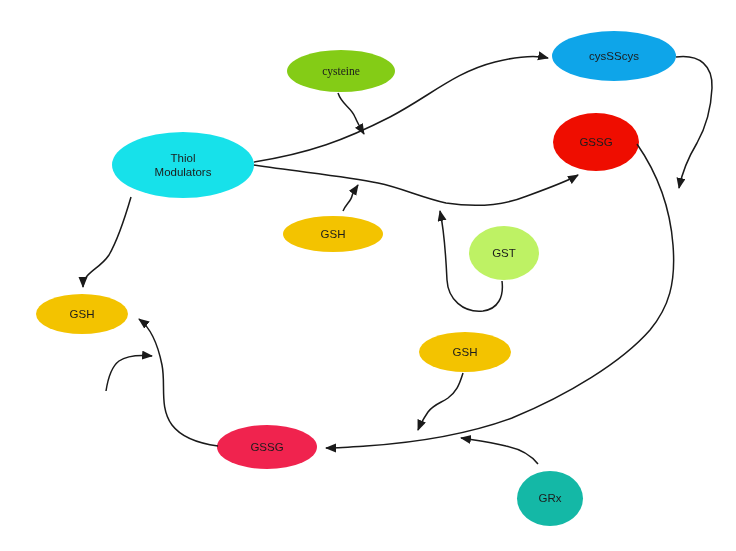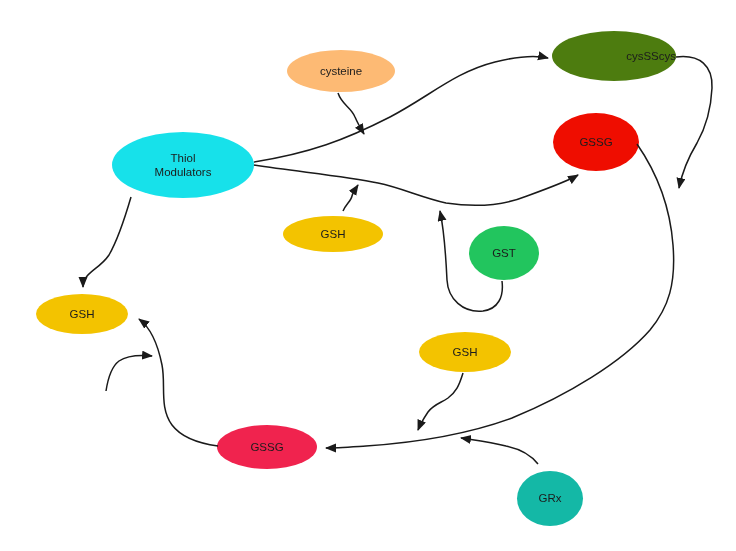--- a/index.html
+++ b/index.html
@@ -15,41 +15,41 @@
     text-align:center; font-size:11.5px; line-height:1.25; color:#1c1c1c;
   }
   .node span { display:block; }
   .node.two-line span { width:72px; }
 </style>
 </head>
 <body>
 
 <div class="canvas">
 
-  <div class="node" style="left: 287px; top: 50px; width: 108px; height: 42px; background: #fdba74; color: rgb(28, 28, 28);">
+  <div class="node" style="left: 287px; top: 50px; width: 108px; height: 42px; background: #84cc16; color: rgb(28, 28, 28); font-family: Liberation Serif, serif;">
     <span>cysteine</span>
   </div>
 
-  <div class="node" style="left: 552px; top: 31px; width: 124px; height: 50px; background: #4d7c0f; color: rgb(28, 28, 28); justify-content: flex-end;">
+  <div class="node" style="left: 552px; top: 31px; width: 124px; height: 50px; background: #0ea5e9; color: rgb(28, 28, 28);">
     <span>cysSScys</span>
   </div>
 
   <div class="node two-line" style="left: 112px; top: 132px; width: 142px; height: 66px; background: rgb(23, 225, 234); color: rgb(28, 28, 28);">
     <span>Thiol Modulators</span>
   </div>
 
   <div class="node" style="left: 553px; top: 113px; width: 86px; height: 58px; background: rgb(239, 13, 0); color: rgb(28, 28, 28);">
     <span>GSSG</span>
   </div>
 
   <div class="node" style="left: 283px; top: 216px; width: 100px; height: 36px; background: rgb(243, 195, 0); color: rgb(28, 28, 28);">
     <span>GSH</span>
   </div>
 
-  <div class="node" style="left: 469px; top: 226px; width: 70px; height: 54px; background: #22c55e; color: rgb(28, 28, 28); text-align: center;">
+  <div class="node" style="left: 469px; top: 226px; width: 70px; height: 54px; background: #bef264; color: rgb(28, 28, 28); text-align: center;">
     <span>GST</span>
   </div>
 
   <div class="node" style="left: 36px; top: 294px; width: 92px; height: 40px; background: rgb(243, 195, 0); color: rgb(28, 28, 28);">
     <span>GSH</span>
   </div>
 
   <div class="node" style="left: 419px; top: 332px; width: 92px; height: 40px; background: rgb(243, 195, 0); color: rgb(28, 28, 28);">
     <span>GSH</span>
   </div>

